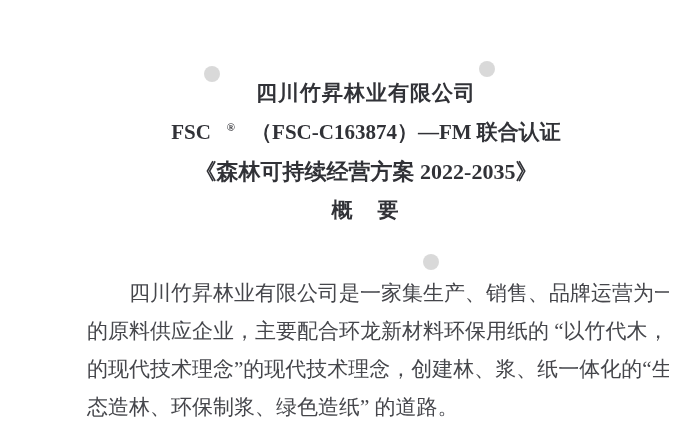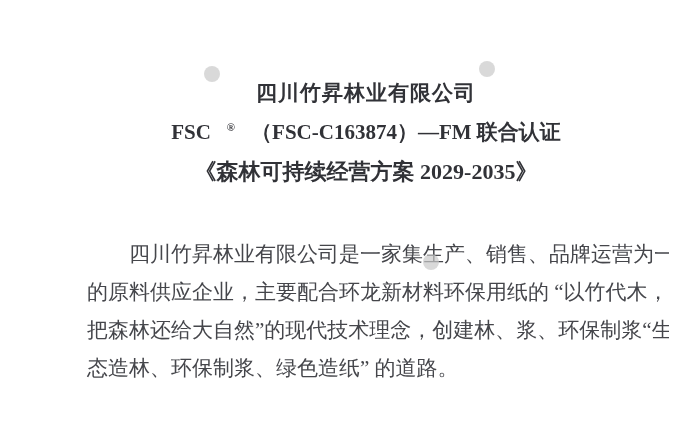--- a/index.html
+++ b/index.html
@@ -72,27 +72,28 @@
 
 <div class="page">
   <div class="doc">
 
     <div class="t-line t-company">四川竹昇林业有限公司</div>
 
     <div class="t-line t-cert">
       <span>FSC</span><sup>®</sup><span>（FSC-C163874）—FM 联合认证</span>
     </div>
 
-    <div class="t-line t-plan">《森林可持续经营方案 2029-2035》</div>
+    <div class="t-line t-plan">《森林可持续经营方案 2022-2035》</div>
 
+    <div class="t-line t-summary">概　要</div>
 
 
     <div class="b-line first">四川竹昇林业有限公司是一家集生产、销售、品牌运营为一</div>
     <div class="b-line">的原料供应企业，主要配合环龙新材料环保用纸的 “以竹代木，</div>
-    <div class="b-line">把森林还给大自然”的现代技术理念，创建林、浆、环保制浆“生</div>
+    <div class="b-line">的现代技术理念”的现代技术理念，创建林、浆、纸一体化的“生</div>
     <div class="b-line last">态造林、环保制浆、绿色造纸” 的道路。</div>
 
   </div>
 
   <div class="speck speck-1"></div>
   <div class="speck speck-2"></div>
   <div class="speck speck-3"></div>
 </div>
 
 </body></html>

